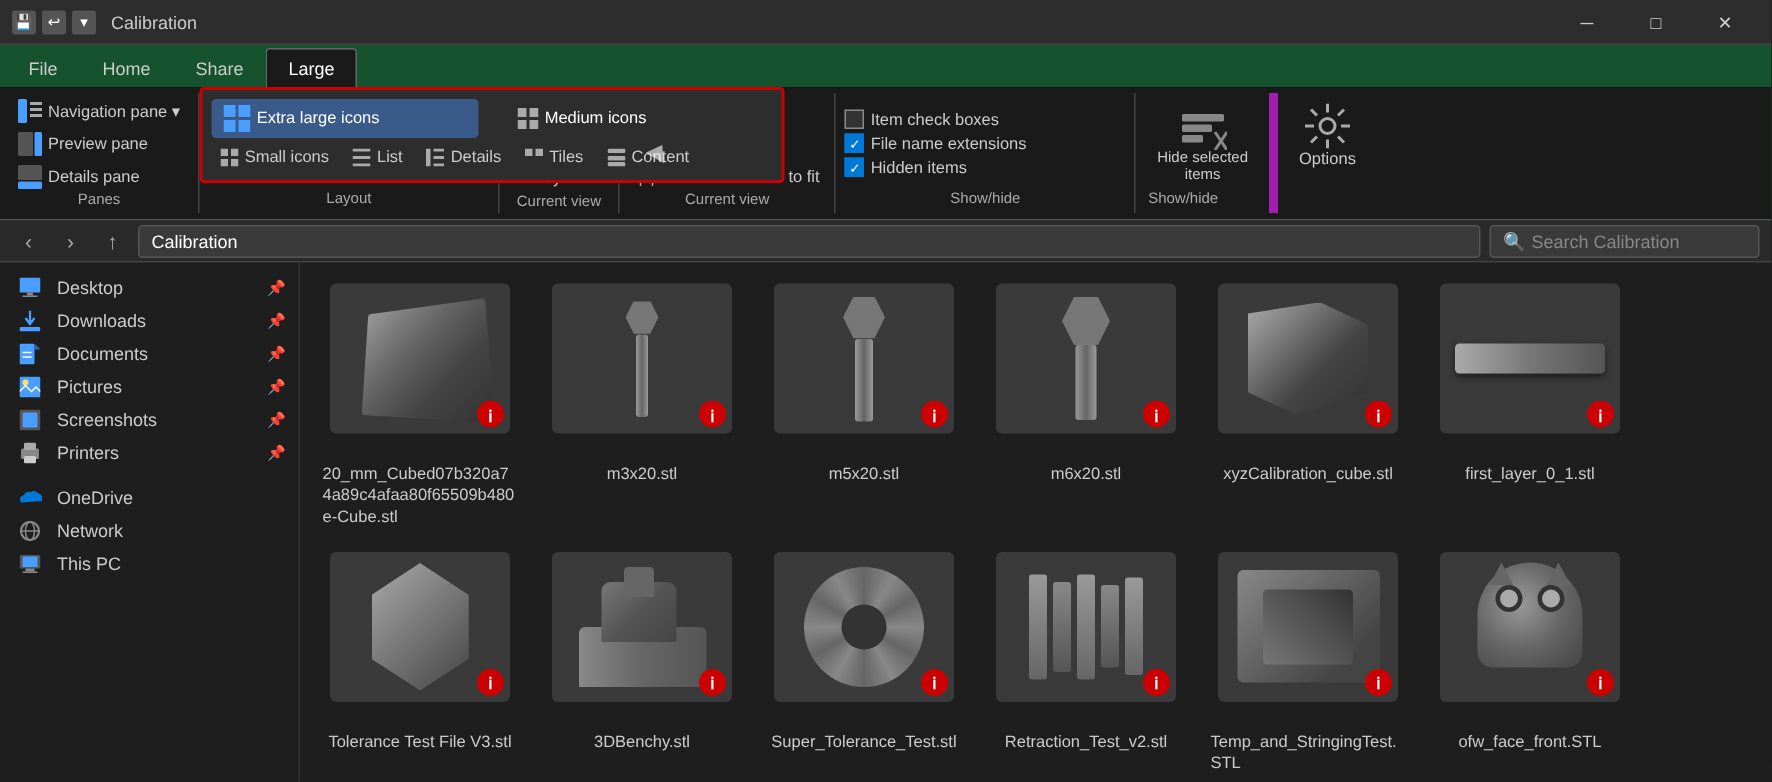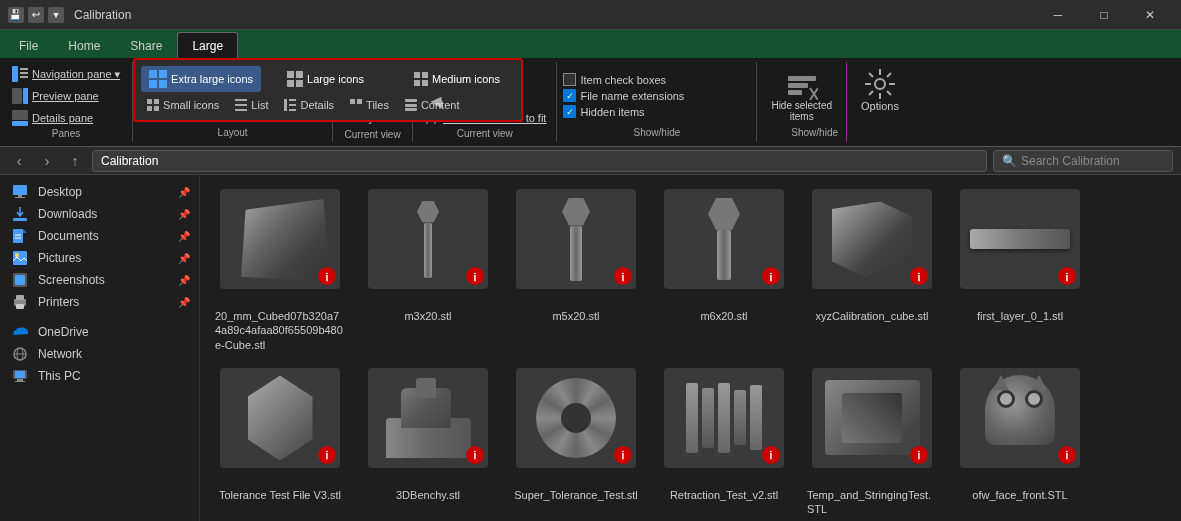--- a/index.html
+++ b/index.html
@@ -94,21 +94,20 @@
     .ribbon-btn-small {
       display: flex;
       align-items: center;
       gap: 4px;
       padding: 2px 4px;
       cursor: pointer;
       border-radius: 3px;
       font-size: 11px;
       color: #ccc;
       white-space: nowrap;
-      text-decoration: underline;
     }
     .btn-icon { width: 16px; height: 16px; display:flex;align-items:center;justify-content:center; flex-shrink:0; }
 
     
     .layout-section {
       display: flex;
       flex-direction: column;
       padding: 2px 6px;
       border-right: 1px solid #444;
       position: relative;
@@ -225,23 +224,23 @@
       white-space: nowrap;
     }
     .cb { width: 13px; height: 13px; border: 1px solid #888; background: #333; display:flex;align-items:center;justify-content:center; flex-shrink:0; }
     .cb.checked { background: #0078d7; border-color: #0078d7; }
     .cb.checked::after { content: '✓'; color: #fff; font-size: 9px; }
 
     
     .hide-selected-section {
       display: flex;
       flex-direction: column;
-      align-items: flex-end;
+      align-items: flex-start;
       padding: 2px 8px;
-      border-right: 1px solid #a21caf;
+      border-right: 6px solid #a21caf;
       min-width: 80px;
     }
     .hide-big-btn {
       display: flex;
       flex-direction: column;
       align-items: center;
       cursor: pointer;
       padding: 4px 6px;
       border-radius: 3px;
       flex: 1;
@@ -466,29 +465,20 @@
           <div class="layout-option highlighted">
             <svg width="18" height="18" viewBox="0 0 18 18">
                 <rect x="0" y="0" width="8" height="8" fill="#4a9eff"></rect>
                 <rect x="10" y="0" width="8" height="8" fill="#4a9eff"></rect>
                 <rect x="0" y="10" width="8" height="8" fill="#4a9eff"></rect>
                 <rect x="10" y="10" width="8" height="8" fill="#4a9eff"></rect>
               </svg>
             <span>Extra large icons</span>
           </div>
           <div class="layout-option">
-            <svg width="16" height="16" viewBox="0 0 16 16">
-                <rect x="0" y="0" width="7" height="7" fill="#aaa"></rect>
-                <rect x="9" y="0" width="7" height="7" fill="#aaa"></rect>
-                <rect x="0" y="9" width="7" height="7" fill="#aaa"></rect>
-                <rect x="9" y="9" width="7" height="7" fill="#aaa"></rect>
-              </svg>
-            <span>Large icons</span>
-          </div>
-          <div class="layout-option">
             <svg width="14" height="14" viewBox="0 0 14 14">
                 <rect x="0" y="0" width="6" height="6" fill="#aaa"></rect>
                 <rect x="8" y="0" width="6" height="6" fill="#aaa"></rect>
                 <rect x="0" y="8" width="6" height="6" fill="#aaa"></rect>
                 <rect x="8" y="8" width="6" height="6" fill="#aaa"></rect>
               </svg>
             <span>Medium icons</span>
           </div>
         </div>
         <div class="layout-row-2">

